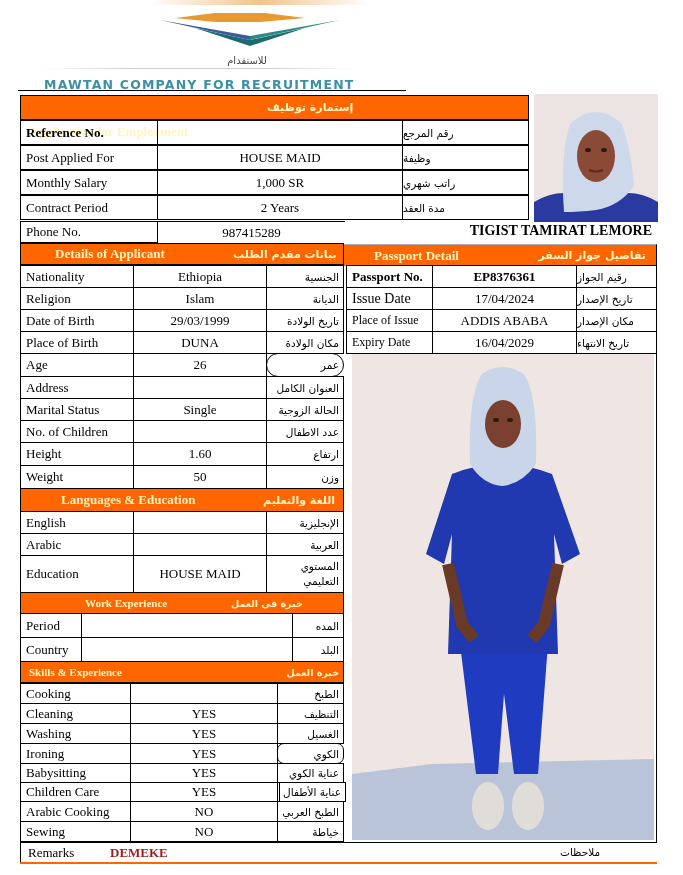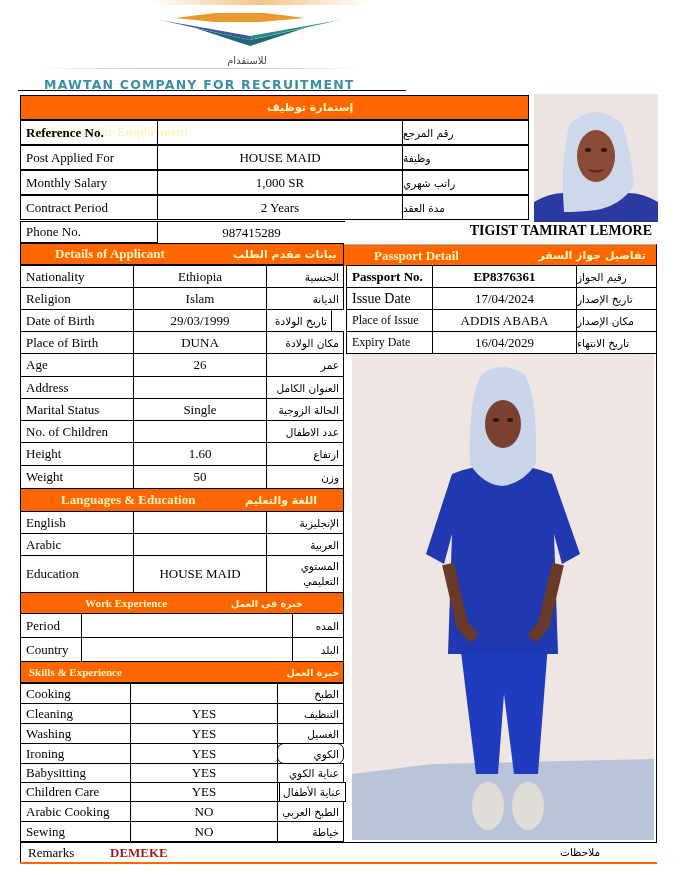--- a/index.html
+++ b/index.html
@@ -83,29 +83,29 @@
   <div class="cell lbl" style="left:20px;top:265px;width:114px;height:23px;">Nationality</div>
   <div class="cell val" style="left:133px;top:265px;width:134px;height:23px;">Ethiopia</div>
   <div class="cell ar" style="left:266px;top:265px;width:78px;height:23px;justify-content:flex-start;padding-left:4px;">الجنسية</div>
 
   <div class="cell lbl" style="left:20px;top:287px;width:114px;height:23px;">Religion</div>
   <div class="cell val" style="left:133px;top:287px;width:134px;height:23px;">Islam</div>
   <div class="cell ar" style="left:266px;top:287px;width:78px;height:23px;justify-content:flex-start;padding-left:4px;">الديانة</div>
 
   <div class="cell lbl" style="left:20px;top:309px;width:114px;height:23px;">Date of Birth</div>
   <div class="cell val" style="left:133px;top:309px;width:134px;height:23px;">29/03/1999</div>
-  <div class="cell ar" style="left:266px;top:309px;width:66px;height:23px;justify-content:flex-start;padding-left:12px;">تاريخ الولادة</div>
+  <div class="cell ar" style="left:266px;top:309px;width:78px;height:23px;justify-content:flex-start;padding-left:12px;">تاريخ الولادة</div>
 
   <div class="cell lbl" style="left:20px;top:331px;width:114px;height:23px;">Place of Birth</div>
   <div class="cell val" style="left:133px;top:331px;width:134px;height:23px;">DUNA</div>
   <div class="cell ar" style="left:266px;top:331px;width:78px;height:23px;justify-content:flex-start;padding-left:4px;">مكان الولادة</div>
 
   <div class="cell lbl" style="left:20px;top:353px;width:114px;height:24px;">Age</div>
   <div class="cell val" style="left:133px;top:353px;width:134px;height:24px;">26</div>
-  <div class="cell ar" style="left:266px;top:353px;width:78px;height:24px;justify-content:flex-start;padding-left:4px;">عمر</div>
+  <div class="cell ar" style="left:266px;top:353px;width:78px;height:24px;justify-content:flex-start;padding-left:4px;border-radius:12px;">عمر</div>
 
   <div class="cell lbl" style="left:20px;top:376px;width:114px;height:23px;">Address</div>
   <div class="cell val" style="left:133px;top:376px;width:134px;height:23px;"></div>
   <div class="cell ar" style="left:266px;top:376px;width:78px;height:23px;justify-content:flex-start;padding-left:4px;">العنوان الكامل</div>
 
   <div class="cell lbl" style="left:20px;top:398px;width:114px;height:23px;">Marital Status</div>
   <div class="cell val" style="left:133px;top:398px;width:134px;height:23px;">Single</div>
   <div class="cell ar" style="left:266px;top:398px;width:78px;height:23px;justify-content:flex-start;padding-left:4px;">الحالة الزوجية</div>
 
   <div class="cell lbl" style="left:20px;top:420px;width:114px;height:23px;">No. of Children</div>
@@ -116,21 +116,21 @@
   <div class="cell val" style="left:133px;top:442px;width:134px;height:24px;">1.60</div>
   <div class="cell ar" style="left:266px;top:442px;width:78px;height:24px;justify-content:flex-start;padding-left:4px;">ارتفاع</div>
 
   <div class="cell lbl" style="left:20px;top:465px;width:114px;height:24px;">Weight</div>
   <div class="cell val" style="left:133px;top:465px;width:134px;height:24px;">50</div>
   <div class="cell ar" style="left:266px;top:465px;width:78px;height:24px;justify-content:flex-start;padding-left:4px;">وزن</div>
 </div>
 
 <div class="hdr orange" style="left:20px;top:488px;width:324px;height:24px;border:1px solid #000;">
   <span style="position:absolute;left:40px;">Languages &amp; Education</span>
-  <span style="position:absolute;left:224px;font-family:'DejaVu Sans',sans-serif;font-size:11px;direction:rtl;">اللغة والتعليم</span>
+  <span style="position:absolute;left:242px;font-family:'DejaVu Sans',sans-serif;font-size:11px;direction:rtl;">اللغة والتعليم</span>
 </div>
 
 <div class="cell lbl" style="left:20px;top:511px;width:114px;height:23px;">English</div>
 <div class="cell val" style="left:133px;top:511px;width:134px;height:23px;"></div>
 <div class="cell ar" style="left:266px;top:511px;width:78px;height:23px;justify-content:flex-start;padding-left:4px;">الإنجليزية</div>
 
 <div class="cell lbl" style="left:20px;top:533px;width:114px;height:23px;">Arabic</div>
 <div class="cell val" style="left:133px;top:533px;width:134px;height:23px;"></div>
 <div class="cell ar" style="left:266px;top:533px;width:78px;height:23px;justify-content:flex-start;padding-left:4px;">العربية</div>
 

